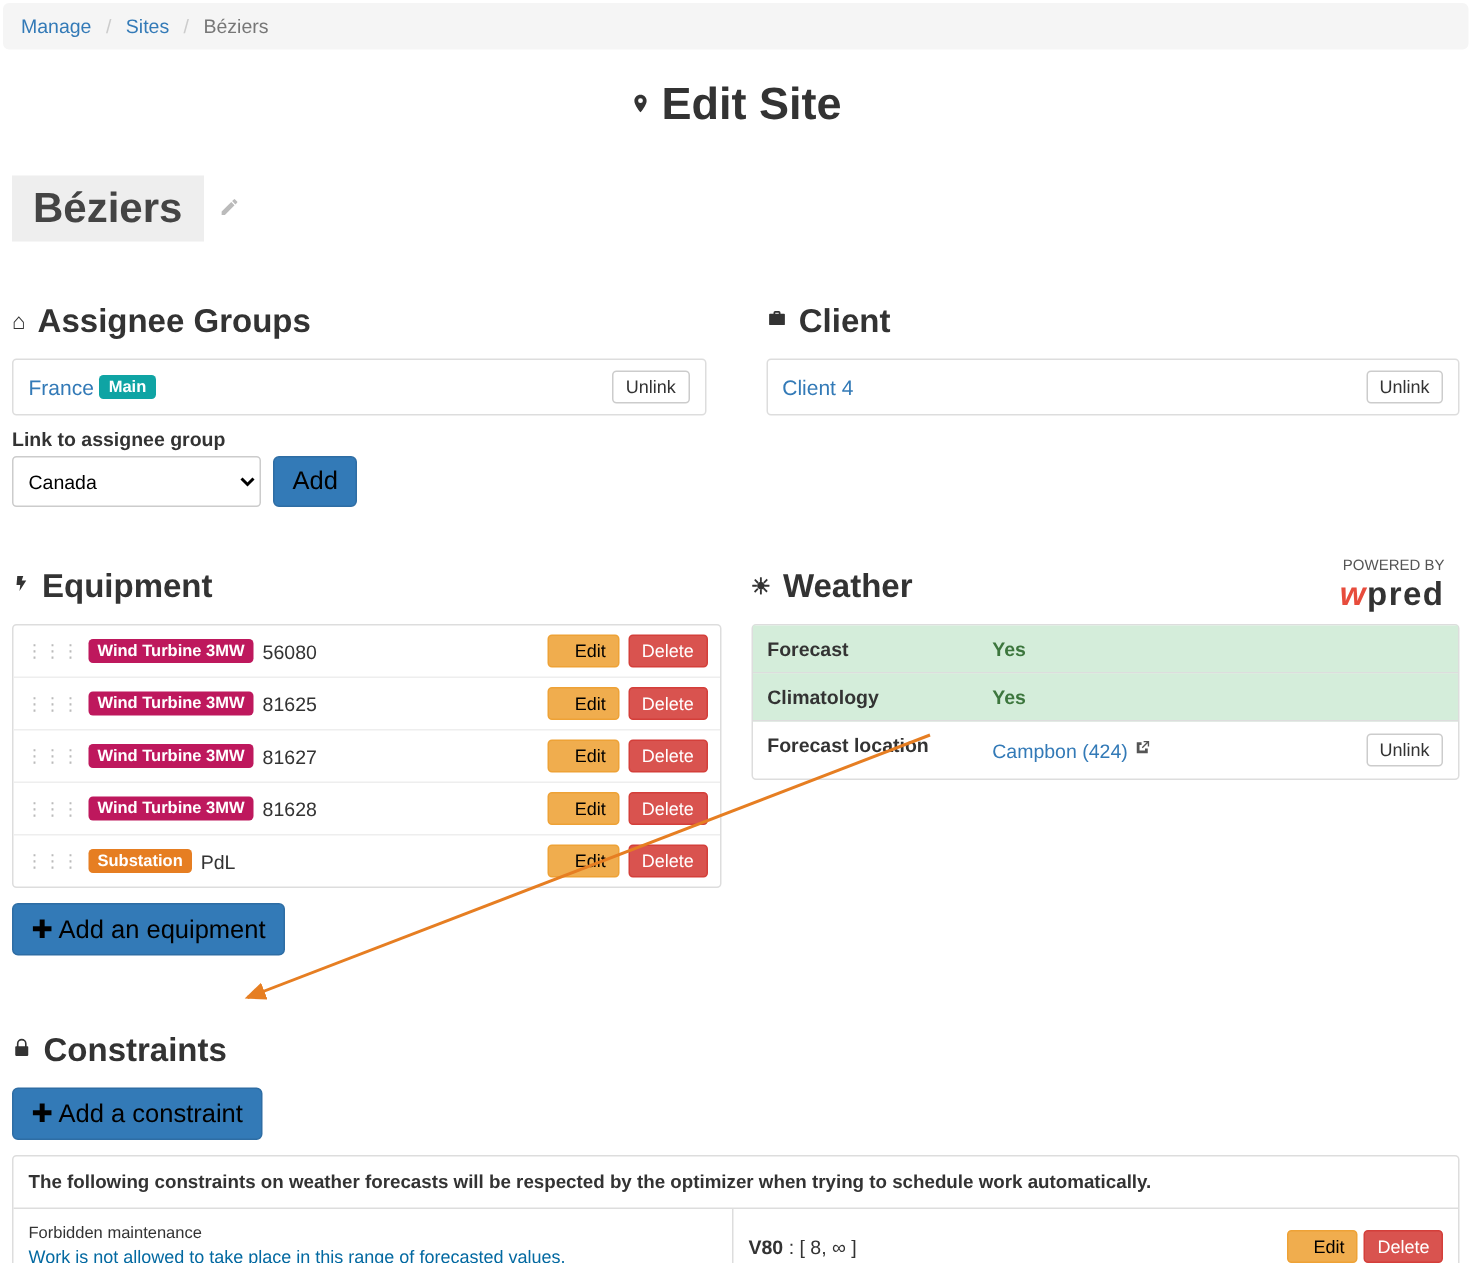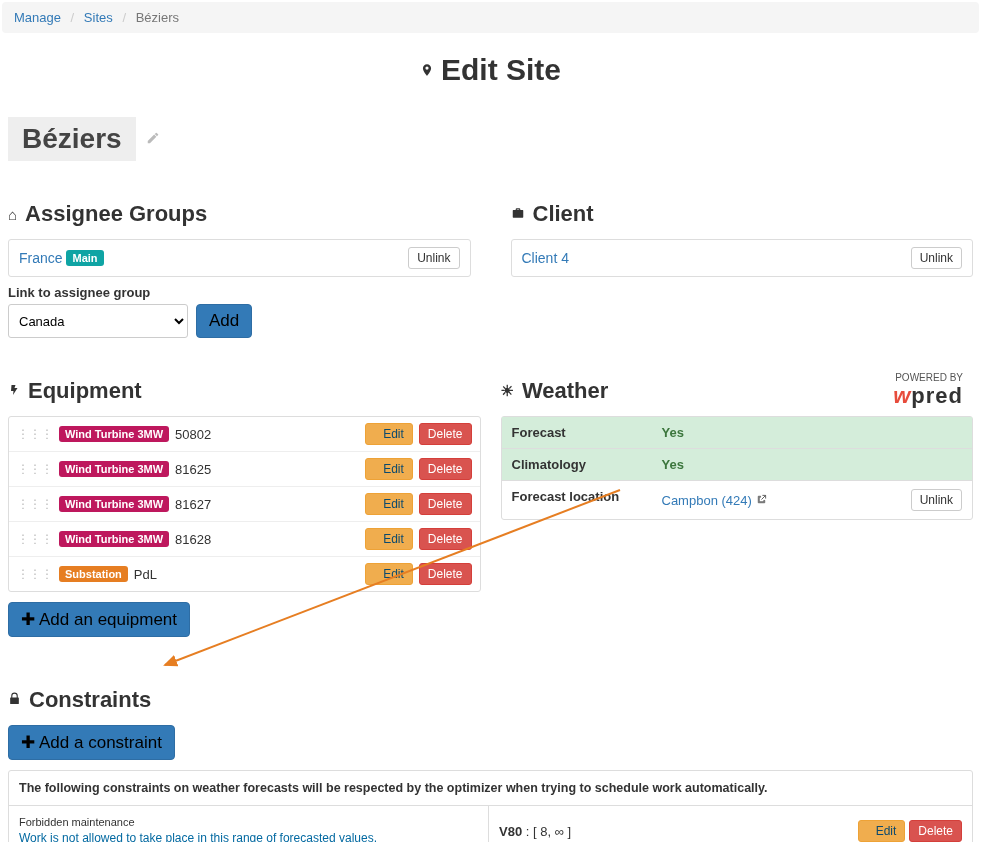--- a/index.html
+++ b/index.html
@@ -73,39 +73,39 @@
   border: 1px solid transparent;
   border-radius: 3px;
   padding: 3px 8px;
   font-size: 12px;
   cursor: pointer;
   text-align: center;
   white-space: nowrap;
 }
 .btn-default { background: #fff; border-color: #ccc; color: #333; }
 .btn-primary-lg { background: #337ab7; border-color: #2e6da4; color: #000000; padding: 6px 12px; font-size: 17px; border-radius:4px; }
-.btn-warning { background: #f0ad4e; border-color: #eea236; color: #0c4a6e; padding-left: 17px; }
+.btn-warning { background: #f0ad4e; border-color: #eea236; color: #000000; padding-left: 17px; }
 .btn-danger  { background: #d9534f; border-color: #d43f3a; color: #fff; }
 
 .badge {
   display: inline-block;
   border-radius: 3px;
   color: #fff;
   font-size: 11px;
   padding: 2px 6px;
   font-weight: bold;
 }
 .badge-teal { background: #0fa4a4; }
 .badge-pink { background: #be185d; }
 .badge-orange { background: #e67e22; }
 
 .form-label { font-weight: bold; font-size: 13px; margin: 8px 0 4px; display: block; }
 .select-group { display: flex; gap: 8px; }
 select.form-control {
-  width: 180px;
+  width: 166px;
   padding: 4px 6px;
   border: 1px solid #ccc;
   border-radius: 3px;
   background: #fff;
   font-size: 13px;
 }
 
 .eq-list {
   border: 1px solid #ddd;
   border-radius: 3px;
@@ -240,21 +240,21 @@
         <svg width="12" height="16" viewBox="0 0 24 24" fill="#333">
             <path d="M7 2l-1 12h5l-1 8 9-14h-6l2-6z"></path>
           </svg>
       </span>
       <span>Equipment</span>
     </h3>
     <div class="eq-list">
       <div class="eq-row">
         <span class="drag-handle">⋮⋮⋮</span>
         <span class="badge badge-pink">Wind Turbine 3MW</span>
-        <span class="eq-id">50802</span>
+        <span class="eq-id">56080</span>
         <span class="spacer"></span>
         <button class="btn btn-warning">Edit</button>
         <button class="btn btn-danger">Delete</button>
       </div>
       <div class="eq-row">
         <span class="drag-handle">⋮⋮⋮</span>
         <span class="badge badge-pink">Wind Turbine 3MW</span>
         <span class="eq-id">81625</span>
         <span class="spacer"></span>
         <button class="btn btn-warning">Edit</button>

